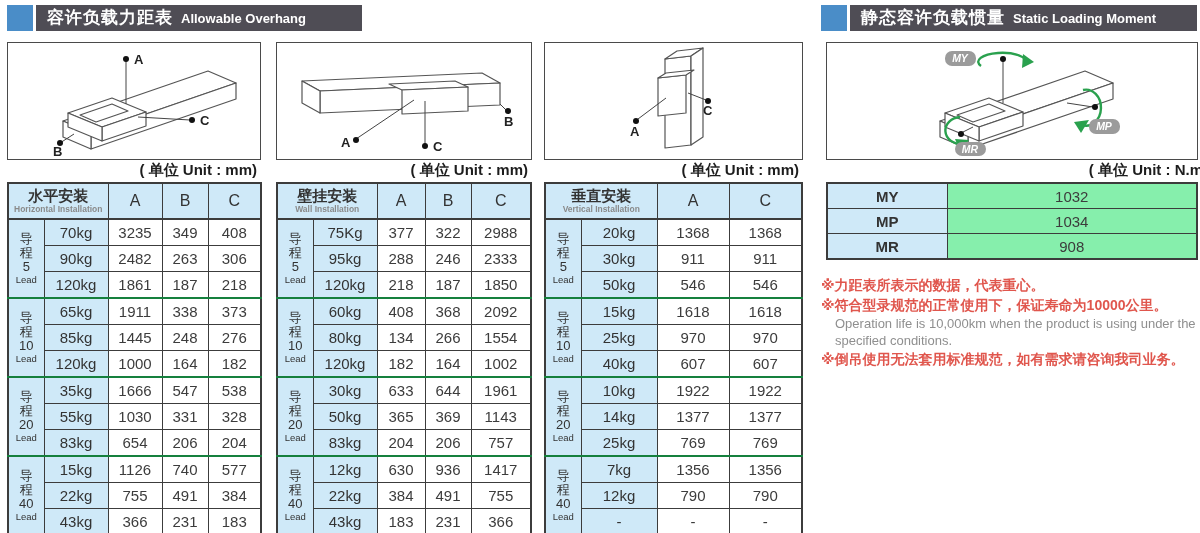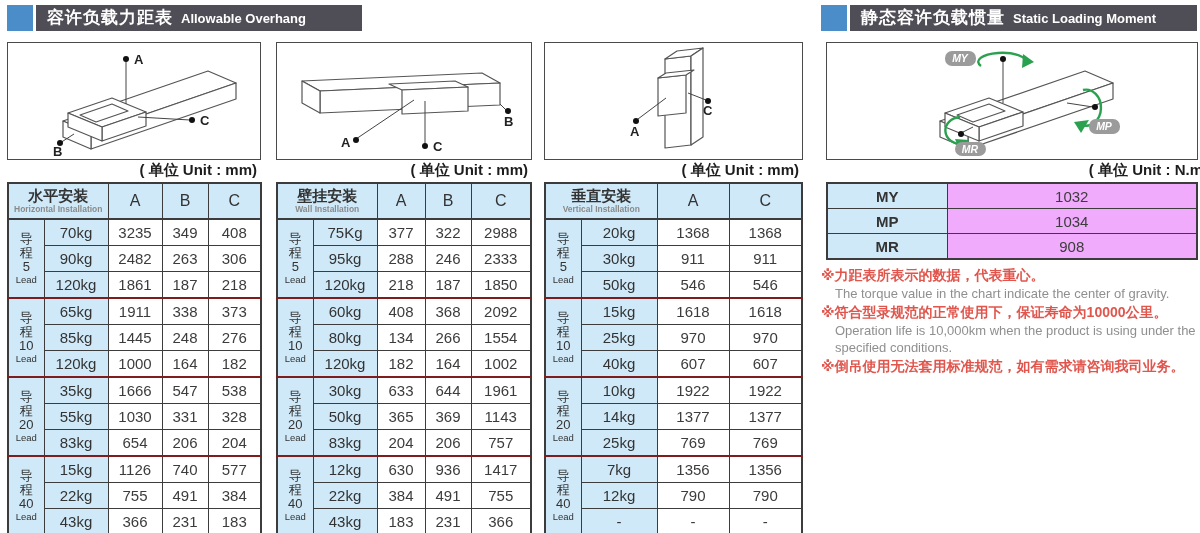--- a/index.html
+++ b/index.html
@@ -23,40 +23,40 @@
   .unit-caption{position:absolute;top:161px;height:19px;font-size:15px;font-weight:600;
                 color:#1d1d1d;text-align:right;}
 
   
   table.ovh{position:absolute;top:182px;border-collapse:collapse;table-layout:fixed;
             border:2px solid #3c3c3c;background:#fff;}
   table.ovh th,table.ovh td{border:1px solid #3c3c3c;text-align:center;vertical-align:middle;
             padding:0;overflow:hidden;}
   .blue{background:#cfe9f8;}
   table.ovh thead th{border-bottom:2px solid #3c3c3c;height:34px;}
-  table.ovh tr.gfirst td{border-top:2px solid #7f1d1d;}
+  table.ovh tr.gfirst td{border-top:2px solid #15803d;}
   .t-zh{font-size:15px;font-weight:bold;color:#333;line-height:16px;}
   .t-en{font-size:9px;color:#8a8a8a;line-height:10px;white-space:nowrap;transform:scaleX(.94);}
   .col-h{font-size:16px;font-weight:normal;color:#333;}
   td.lead-cell{font-size:13px;line-height:13px;color:#333;}
   .lead-zh{width:15px;margin:0 auto;word-break:break-all;font-size:13px;line-height:14px;}
   .lead-num{font-size:13px;line-height:14px;}
   .lead-en{font-size:9.5px;line-height:11px;color:#333;}
   td.wt-cell{font-size:15px;color:#333;height:25px;margin-top:8px;}
   td.val-cell{font-size:15px;color:#3c3c3c;background:#fff;height:25px;}
 
   
   table.moment{position:absolute;top:182px;left:826px;width:370px;border-collapse:collapse;
                table-layout:fixed;border:2px solid #3c3c3c;}
   table.moment td{border:1px solid #3c3c3c;text-align:center;height:24px;padding:0;}
   td.m-label{font-size:15px;font-weight:bold;color:#333;}
-  td.m-val{font-size:15px;color:#3c3c3c;background:#f0abfc;}
+  td.m-val{font-size:15px;color:#3c3c3c;background:#86efac;}
 
   
-  .notes{position:absolute;left:821px;top:266px;width:379px;}
+  .notes{position:absolute;left:821px;top:276px;width:379px;}
   .note{margin-bottom:1px;}
   .note-zh{color:#e0564d;font-weight:bold;font-size:14px;line-height:19px;}
   .note-en{color:#8f8f8f;font-size:13px;line-height:17px;padding-left:14px;}
 </style>
 </head>
 <body>
 
 <div class="page">
 
   <div class="titlebar" style="left:7px;width:355px;">
@@ -542,21 +542,20 @@
         <tr>
           <td class="blue m-label">MR</td>
           <td class="m-val">908</td>
         </tr>
       </tbody>
   </table>
 
   <div class="notes" id="notes">
       <div class="note">
         <div class="note-zh">※力距表所表示的数据，代表重心。</div>
-        <div class="note-en">The torque value in the chart indicate the center of gravity.</div>
       </div>
       <div class="note">
         <div class="note-zh">※符合型录规范的正常使用下，保证寿命为10000公里。</div>
         <div class="note-en">Operation life is 10,000km when the product is using under the specified conditions.</div>
       </div>
       <div class="note">
         <div class="note-zh">※倒吊使用无法套用标准规范，如有需求请咨询我司业务。</div>
       </div>
     </div>
 

